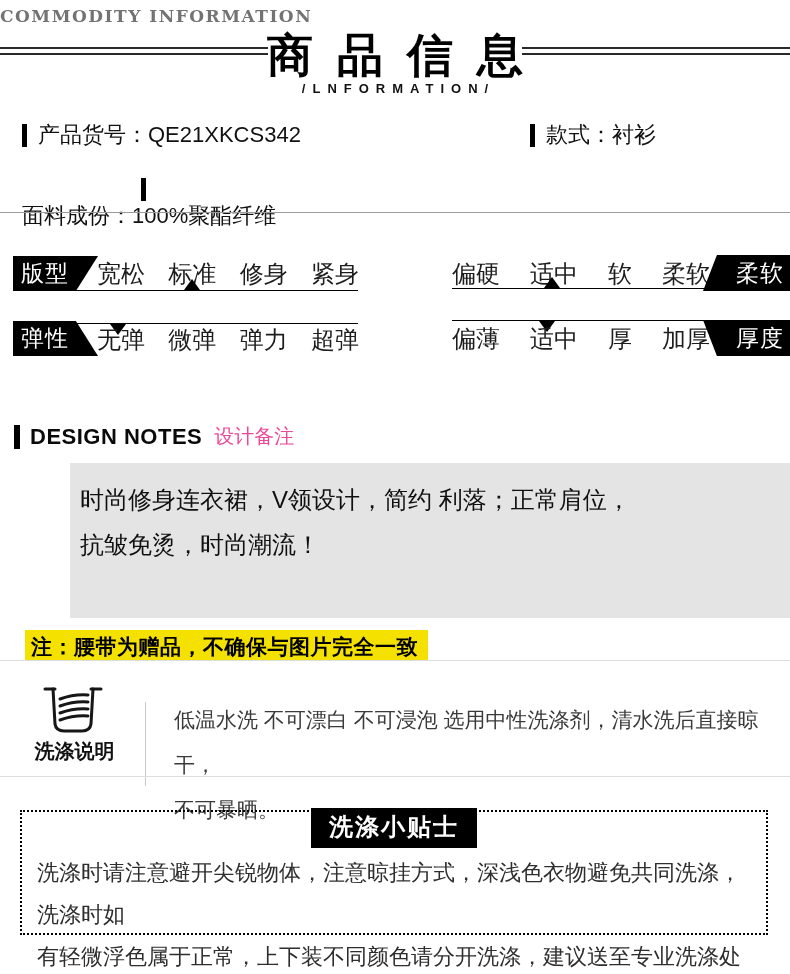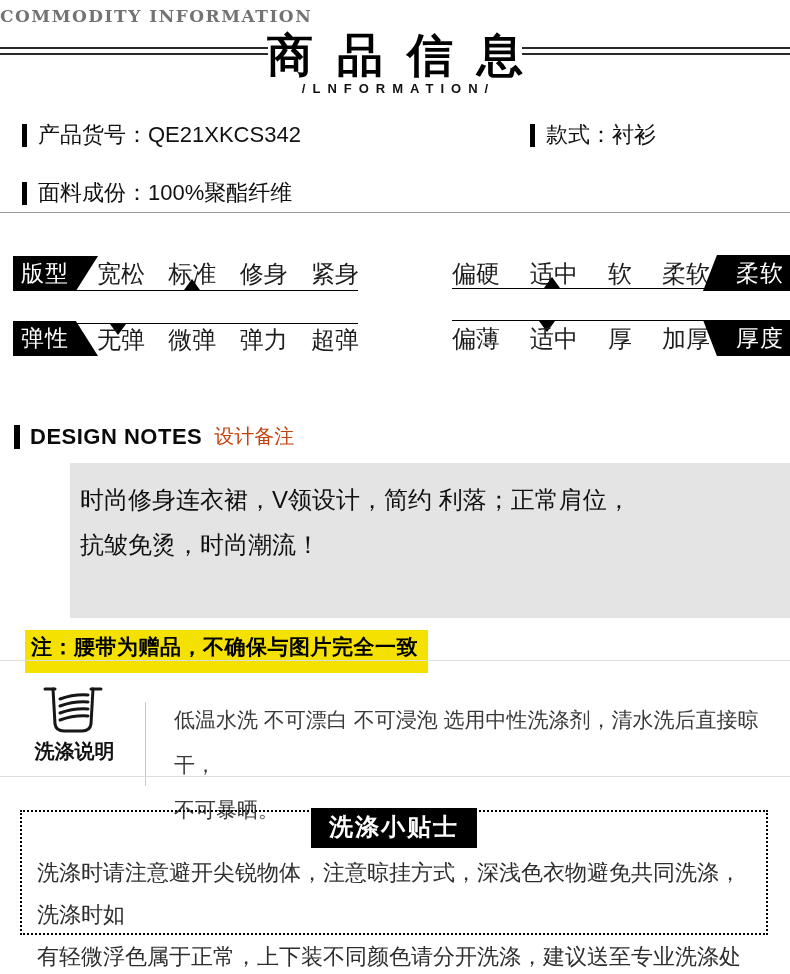--- a/index.html
+++ b/index.html
@@ -48,28 +48,28 @@
   .sl-line{position:absolute;height:0;border-top:1px solid #000;}
   .tri-up{position:absolute;width:0;height:0;border-left:8px solid transparent;
           border-right:8px solid transparent;border-bottom:11px solid #000;}
   .tri-down{position:absolute;width:0;height:0;border-left:8px solid transparent;
             border-right:8px solid transparent;border-top:11px solid #000;}
 
   
   .dn-head{position:absolute;left:14px;top:423px;display:flex;align-items:center;}
   .dn-bar{width:6px;height:24px;background:#000;margin-right:10px;}
   .dn-en{font-size:22px;font-weight:800;letter-spacing:.5px;color:#0a0a0a;}
-  .dn-cn{font-size:20px;color:#c2410c;margin-left:12px;}
+  .dn-cn{font-size:20px;color:#ec4899;margin-left:12px;}
   .dn-box{position:absolute;left:58px;top:463px;width:770px;height:155px;background:#e4e4e4;
           box-sizing:border-box;padding:14px 0 0 10px;margin-left:12px;}
   .dn-box div{font-size:24px;line-height:45px;color:#101010;}
 
   
   .gift-note{position:absolute;left:25px;top:630px;background:#f5e100;color:#000;
-             font-size:21px;font-weight:bold;padding:3px 10px 12px 6px;letter-spacing:.5px;}
+             font-size:21px;font-weight:bold;padding:3px 10px 0 6px;letter-spacing:.5px;}
 
   
   .wash-icon{position:absolute;left:42px;top:682px;}
   .wash-label{position:absolute;left:12px;top:738px;width:125px;text-align:center;
               font-size:20px;font-weight:600;color:#111;}
   .wash-vline{position:absolute;left:145px;top:702px;width:0;height:84px;border-left:1px solid #c9c9c9;}
   .wash-text{position:absolute;left:174px;top:697px;width:606px;font-size:21px;
              line-height:45px;color:#3a3a3a;}
 
   
@@ -93,21 +93,21 @@
   <div class="hdr-sub">/LNFORMATION/</div>
 
   <div class="info-item" style="left:22px;top:120px;">
     <span class="info-bar"></span>
     <span>产品货号：QE21XKCS342</span>
   </div>
   <div class="info-item" style="left:530px;top:120px;">
     <span class="info-bar"></span>
     <span>款式：衬衫</span>
   </div>
-  <div class="info-item" style="left:22px;top:178px;">
+  <div class="info-item" style="left:22px;top:178px;flex-direction:column;">
     <span class="info-bar"></span>
     <span>面料成份：100%聚酯纤维</span>
   </div>
 
   <div class="divider" style="top:212px;"></div>
 
   <div class="sl-label l1">版型</div>
   <div class="sl-opts l1">
     <span>宽松</span>
     <span>标准</span>

